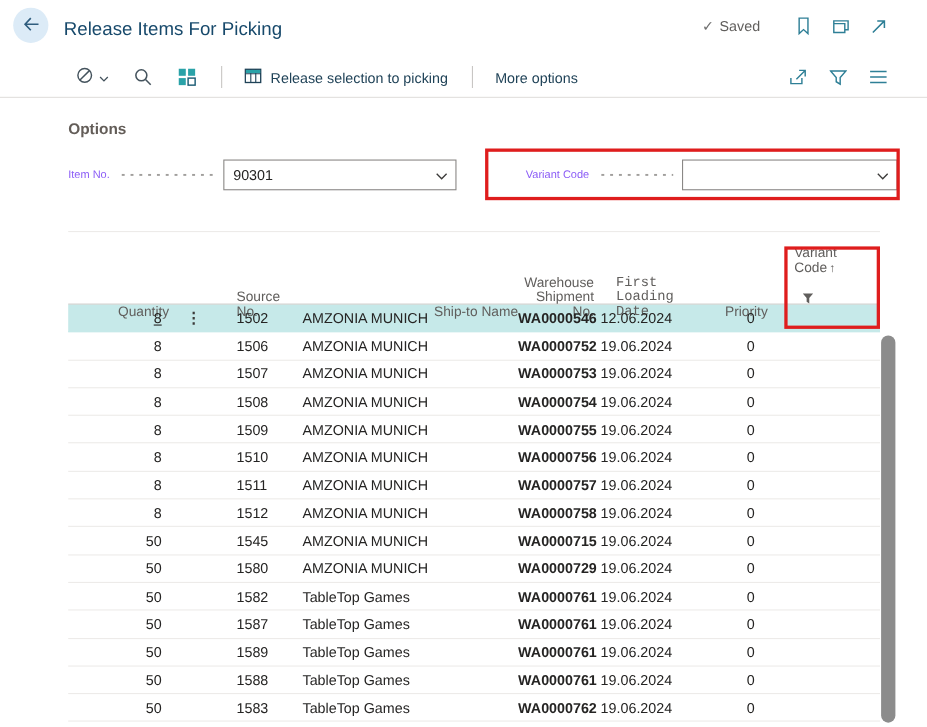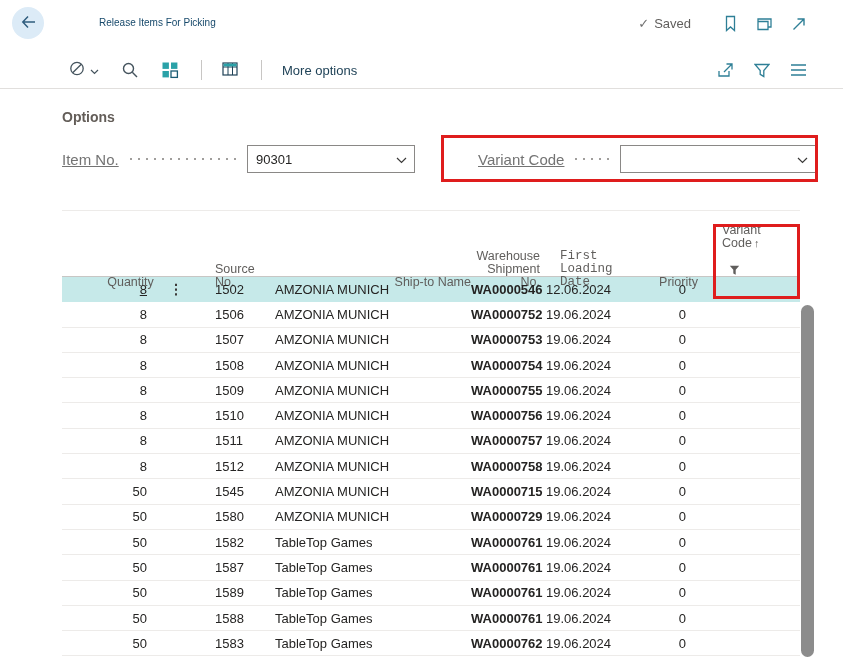--- a/index.html
+++ b/index.html
@@ -8,53 +8,53 @@
     position: relative; width: 843px; height: 661px; overflow: hidden;
     background: #fff; font-family: "Liberation Sans", sans-serif;
     color: #252423; font-size: 13px;
   }
   
   .titlebar { position:absolute; left:0; top:0; width:100%; height:48px; }
   .back-btn {
     position:absolute; left:12px; top:7px; width:32px; height:32px; border-radius:50%;
     background:#dcebf7; display:flex; align-items:center; justify-content:center; cursor:pointer;
   }
-  .page-title { position:absolute; left:58px; top:17px; font-size:10px; color:#17496b;margin-left:41px; }
+  .page-title { position:absolute; left:58px; top:17px; font-size:17px; color:#17496b; }
   .title-right { position:absolute; right:36px; top:15px; display:flex; align-items:center; gap:18px; }
   .saved { display:flex; align-items:center; gap:5px; color:#605e5c; margin-right:14px; font-size:13px; }
   .saved .check { color:#707070; font-size:13px; }
   .tbtn { display:inline-flex; align-items:center; cursor:pointer; }
   
   .toolbar {
     position:absolute; left:0; top:52px; width:100%; height:37px;
     border-bottom:1px solid #e1dfdd; display:flex; align-items:center; padding:0 36px 0 68px;
   }
   .ticon { display:inline-flex; align-items:center; margin-right:22px; cursor:pointer; }
   .vdiv { width:1px; height:20px; background:#c8c6c4; margin:0 14px 0 0; }
   .action {
     background:none; border:none; font-family:inherit; font-size:13px; color:#1f4257;
     display:flex; align-items:center; gap:7px; cursor:pointer; margin-right:16px; padding:4px 6px;
   }
   .toolbar-right { margin-left:auto; display:flex; align-items:center; gap:20px; }
   
   .section-title { position:absolute; left:62px; top:109px; font-size:14px; font-weight:600; color:#635d58; }
   .field { position:absolute; top:145px; height:28px; display:flex; align-items:center; }
-  .field label { font-size:15px; color:#737373; white-space:nowrap;text-decoration:underline; }
+  .field label { font-size:10px; color:#8b5cf6; white-space:nowrap; }
   .leader {
     flex:1; height:14px; margin:0 8px;
     background-image: radial-gradient(circle, #a09e9c 1px, transparent 1.3px);
     background-size: 8px 14px; background-position: 0 center; background-repeat: repeat-x;
   }
   .combo {
     height:28px; border:1px solid #8a8886; background:#fff; display:flex; align-items:center;
     justify-content:space-between; padding:0 7px 0 8px; cursor:pointer; flex:none;
   }
   .combo .combo-value { font-size:13px; color:#252423; }
   .field-item { left:62px; width:353px; }
-  .field-item .combo { width:168px; }
+  .field-item .combo { width:212px; }
   .field-variant { left:478px; width:338px; }
   .field-variant .combo { width:196px; }
   
   .table { position:absolute; left:62px; top:210px; width:738px; }
   .thead, .tr { display:grid; grid-template-columns: 95px 48px 62px 204px 72px 78px 79px 100px; }
   .thead {
     height:67px; align-items:end; border-top:1px solid #edebe9; border-bottom:1px solid #c8c6c4;
   }
   .th { font-size:12.5px; color:#605e5c; line-height:13px; padding-bottom:7px; white-space:pre-line; }
   .th.qty { text-align:center; padding-right:2px;padding-left:44px; }
@@ -154,20 +154,21 @@
     </span>
     <div class="vdiv"></div>
     <button class="action">
       <span>
         <svg width="17" height="16" viewBox="0 0 17 16">
             <rect x="1" y="2" width="14" height="12" fill="none" stroke="#1f4257" stroke-width="1.2"></rect>
             <path d="M1 6 H15 M6 2 V14 M10.5 2 V14" stroke="#1f4257" stroke-width="1"></path>
             <rect x="1.6" y="2.6" width="13" height="2.8" fill="#2aa2a8"></rect>
           </svg>
       </span>
+      <span>Release selection to picking</span>
     </button>
     <div class="vdiv"></div>
     <button class="action">
       <span>More options</span>
     </button>
     <div class="toolbar-right">
       <span class="tbtn">
         <svg width="17" height="16" viewBox="0 0 17 16">
             <path d="M2 9 V14 H12 V9" fill="none" stroke="#2e7f96" stroke-width="1.3"></path>
             <path d="M7 10 L14.5 2.5 M9.5 2 H15 V7.5" fill="none" stroke="#2e7f96" stroke-width="1.3"></path>

